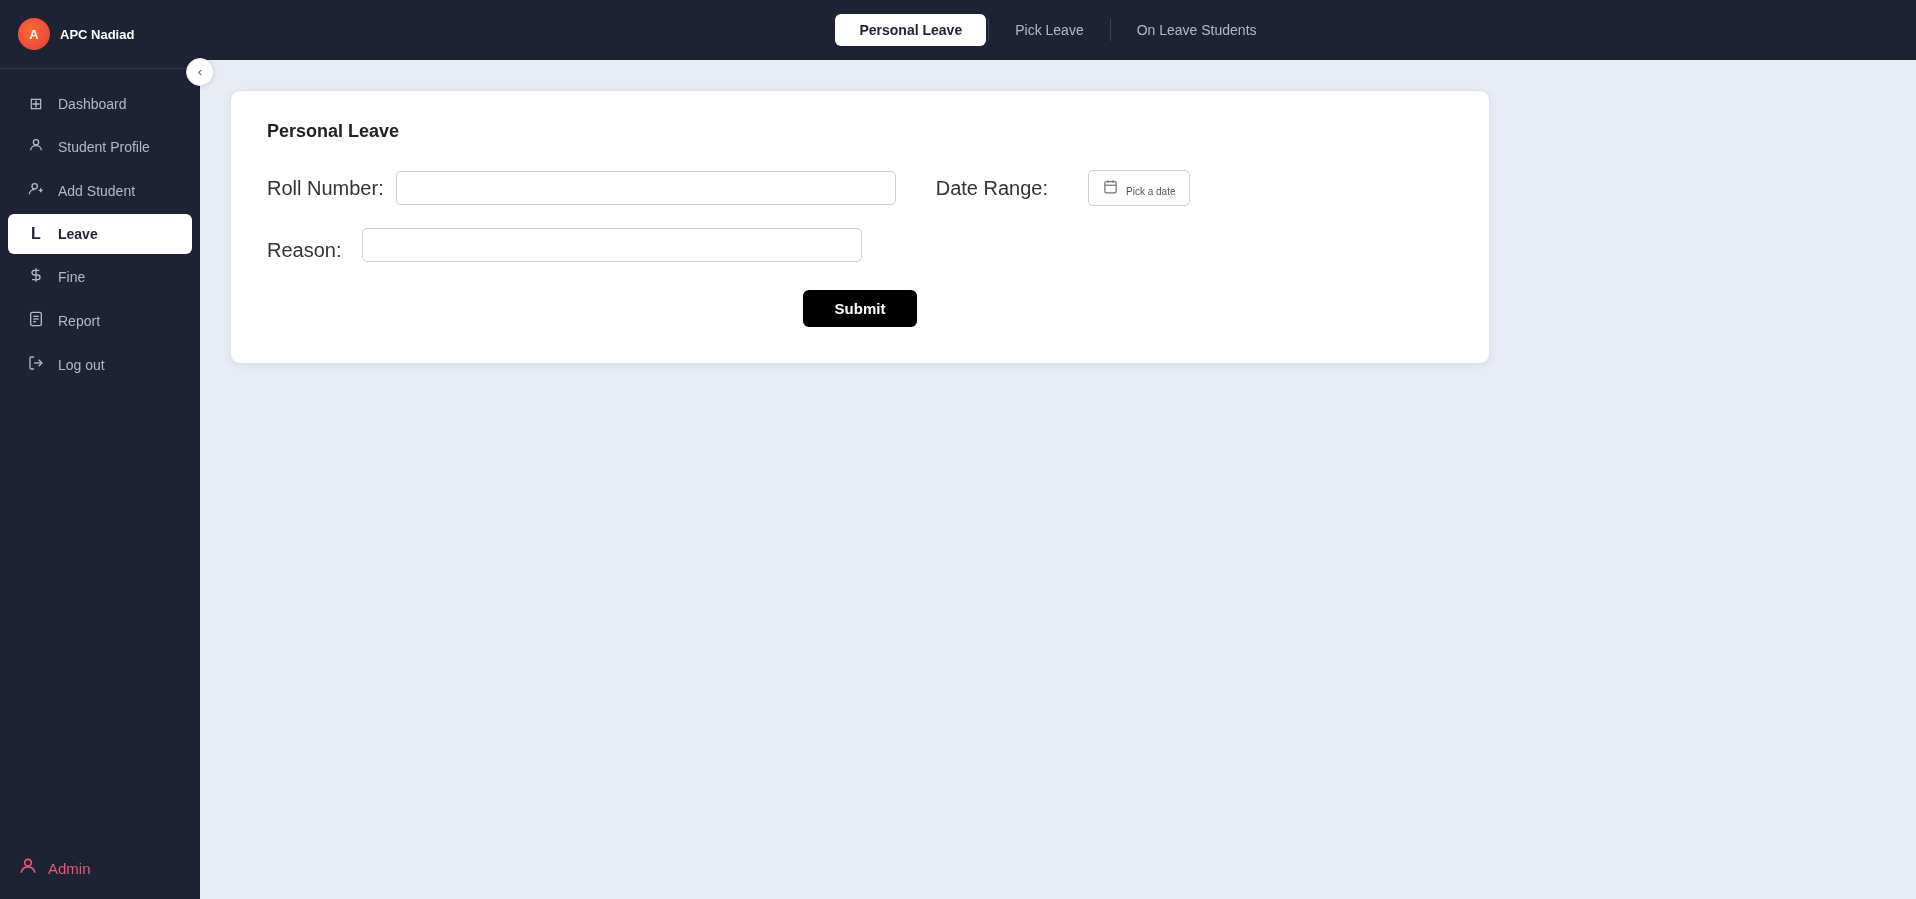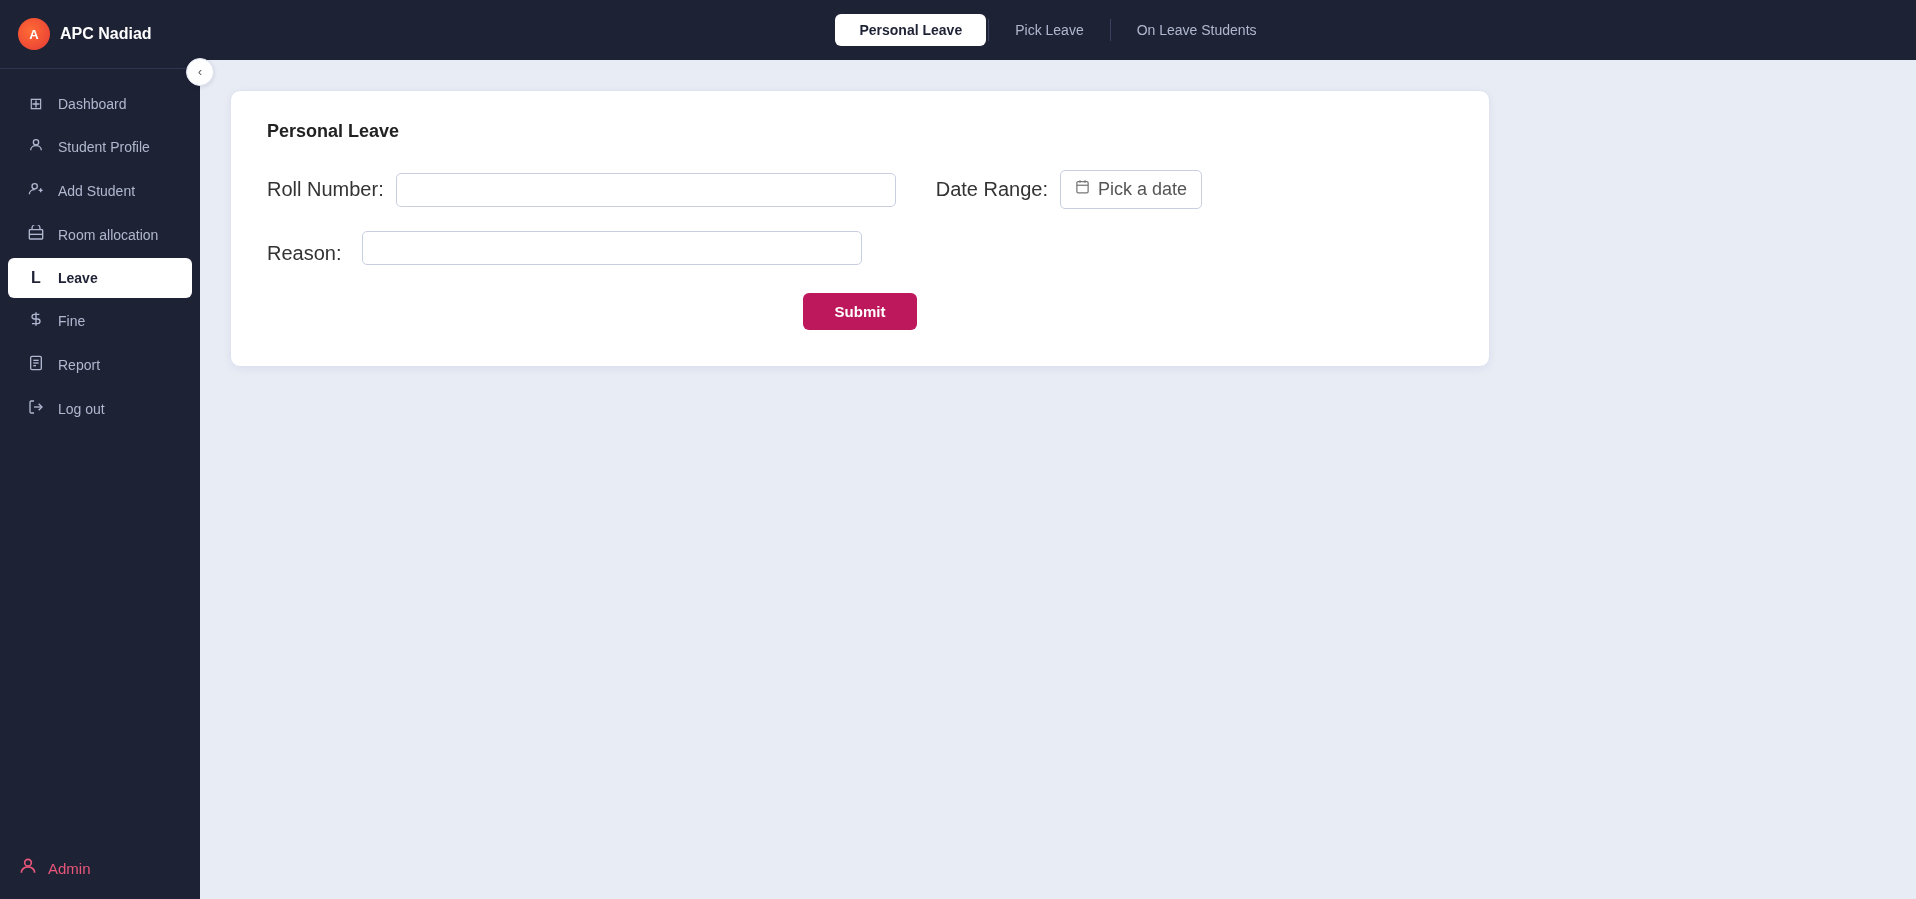--- a/index.html
+++ b/index.html
@@ -25,21 +25,21 @@
     }
     .logo-circle {
       width: 32px;
       height: 32px;
       border-radius: 50%;
       background: radial-gradient(circle at 40% 40%, #ff6b35, #e53935);
       display: flex; align-items: center; justify-content: center;
       font-size: 13px; font-weight: bold; color: #fff;
     }
     .logo-text {
-      font-size: 16px;
+      font-size: 13px;
       font-weight: 600;
       color: #fff;
     }
     .sidebar-nav {
       flex: 1;
       padding: 12px 0;
     }
     .nav-item {
       display: flex;
       align-items: center;
@@ -176,45 +176,46 @@
       border-radius: 5px;
       padding: 8px 12px;
       font-size: 14px;
       outline: none;
       color: #333;
       width: 500px;
     }
 
     .date-picker-btn {
       display: flex;
-      align-items: flex-start;
+      align-items: flex-end;
       gap: 8px;
       border: 1px solid #c8cfe0;
       border-radius: 5px;
       padding: 8px 14px;
-      font-size: 18px;
+      font-size: 10px;
       cursor: pointer;
       background: #fff;
       color: #555;
+      margin-left: 28px;
     }
     .cal-icon { font-size: 15px; color: #777; }
 
     .form-row-reason {
       display: flex;
       align-items: flex-end;
       gap: 20px;
       margin-bottom: 28px;
     }
 
     .submit-row {
       display: flex;
       justify-content: center;
     }
     .submit-btn {
-      background: #be185d;
+      background: #000000;
       color: #fff;
       border: none;
       border-radius: 6px;
       padding: 10px 32px;
       font-size: 15px;
       font-weight: 600;
       cursor: pointer;
       transition: background 0.15s;
     }
   </style>
@@ -248,30 +249,20 @@
     <div class="nav-item">
       <span class="nav-icon">
         <svg width="16" height="16" viewBox="0 0 24 24" fill="none" stroke="currentColor" stroke-width="2">
             <circle cx="10" cy="8" r="4"></circle>
             <path d="M2 20c0-4 3.6-7 8-7"></path>
             <line x1="19" y1="11" x2="19" y2="17"></line>
             <line x1="16" y1="14" x2="22" y2="14"></line>
           </svg>
       </span>
       <span>Add Student</span>
-    </div>
-    <div class="nav-item">
-      <span class="nav-icon">
-        <svg width="16" height="16" viewBox="0 0 24 24" fill="none" stroke="currentColor" stroke-width="2">
-            <rect x="2" y="7" width="20" height="14" rx="1"></rect>
-            <path d="M6 7V5a6 6 0 0 1 12 0v2"></path>
-            <line x1="2" y1="14" x2="22" y2="14"></line>
-          </svg>
-      </span>
-      <span>Room allocation</span>
     </div>
     <div class="nav-item active">
       <span class="nav-icon" style="font-weight:bold; font-size:16px;">L</span>
       <span>Leave</span>
     </div>
     <div class="nav-item">
       <span class="nav-icon">
         <svg width="16" height="16" viewBox="0 0 24 24" fill="none" stroke="currentColor" stroke-width="2">
             <line x1="12" y1="2" x2="12" y2="22"></line>
             <path d="M17 5H9.5a3.5 3.5 0 0 0 0 7h5a3.5 3.5 0 0 1 0 7H6"></path>

